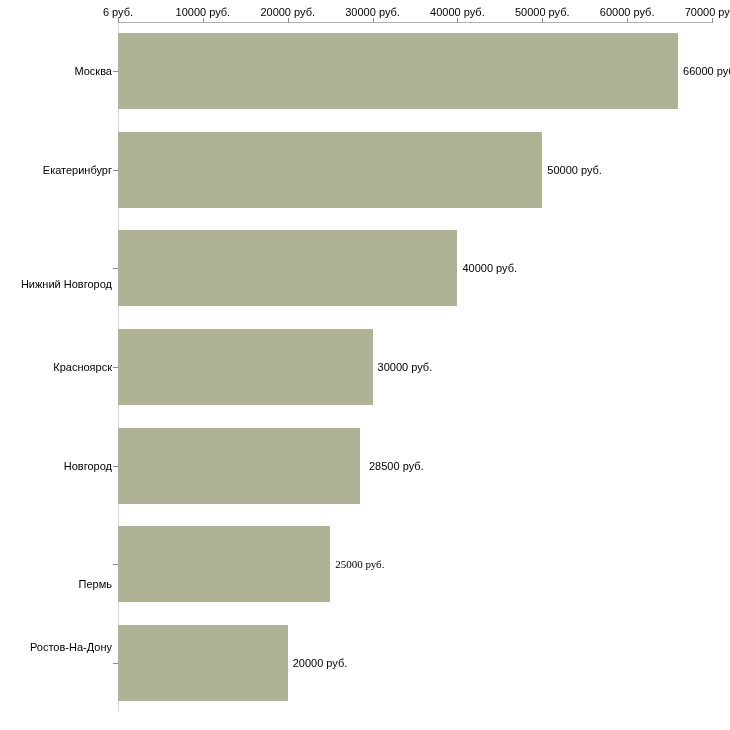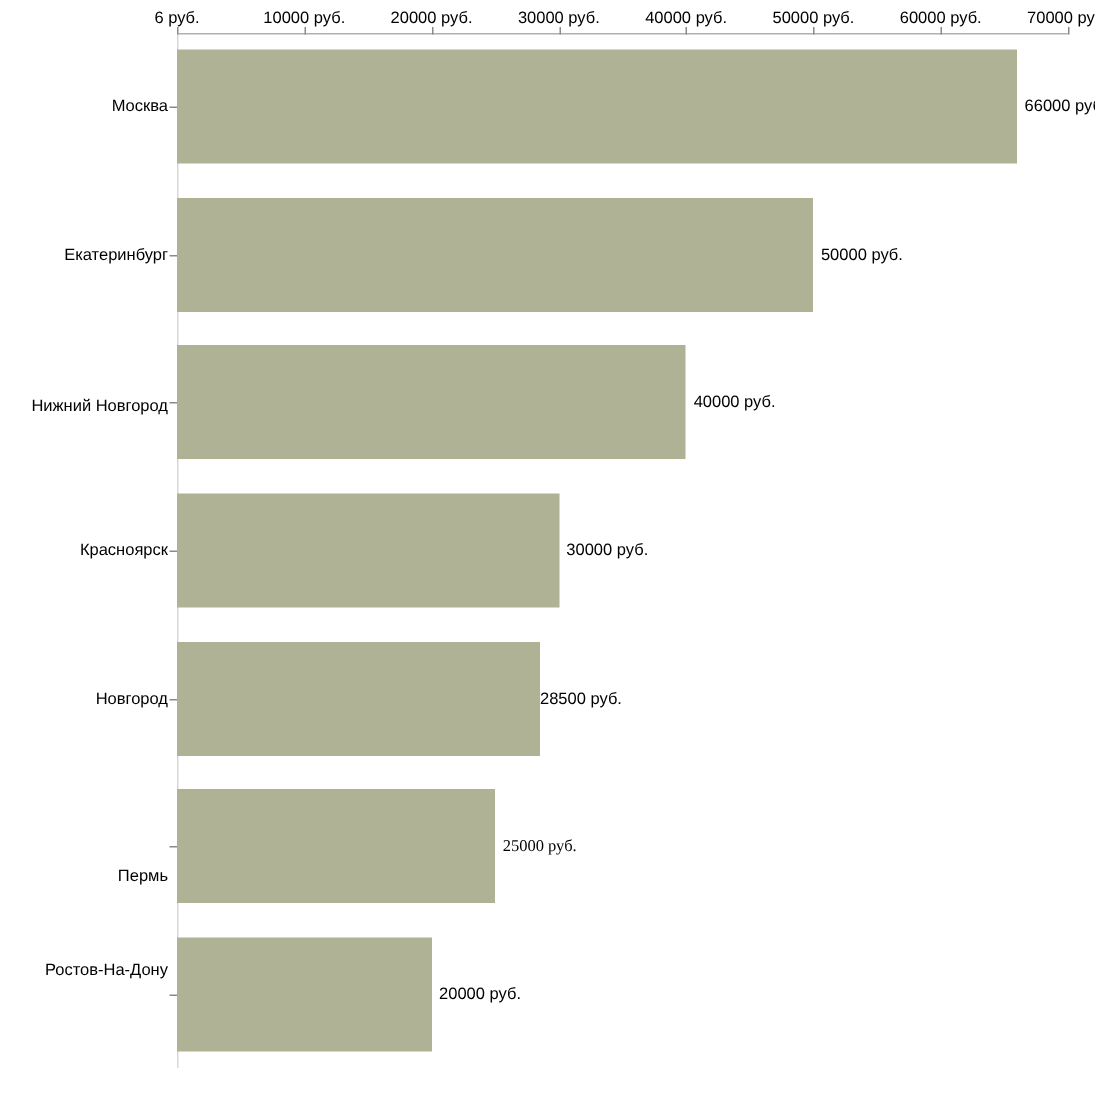--- a/index.html
+++ b/index.html
@@ -106,21 +106,21 @@
 </style>
 </head>
 <body>
 
 <div id="chart-root">
   <div class="axis-top-line"></div>
   <div class="axis-left-line"></div>
   <div class="cat-axis" id="cat-axis">
       <div class="cat-label" style="top: 49.2857px; text-align: right;">Москва</div>
       <div class="cat-label" style="top: 147.857px;">Екатеринбург</div>
-      <div class="cat-label" style="top: 249px;">Нижний Новгород</div>
+      <div class="cat-label" style="top: 262px;">Нижний Новгород</div>
       <div class="cat-label" style="top: 345px; text-align: center;">Красноярск</div>
       <div class="cat-label" style="top: 443.571px;">Новгород</div>
       <div class="cat-label" style="top: 562px;">Пермь</div>
       <div class="cat-label" style="top: 625px;">Ростов-На-Дону</div>
     </div>
   <div class="plot" id="plot">
       <div class="bar-row" style="top: 11.2857px; height: 76px;">
         <div class="bar" style="width: 560.057px; background: rgb(176, 178, 149);"></div>
         <div class="bar-value" style="left: 560.057px;">66000 руб</div>
       </div>
@@ -131,21 +131,21 @@
       <div class="bar-row" style="top: 208.429px; height: 76px;">
         <div class="bar" style="width: 339.429px; background: rgb(176, 178, 149);"></div>
         <div class="bar-value" style="left: 339.429px;">40000 руб.</div>
       </div>
       <div class="bar-row" style="top: 307px; height: 76px;">
         <div class="bar" style="width: 254.571px; background: rgb(176, 178, 149);"></div>
         <div class="bar-value" style="left: 254.571px;">30000 руб.</div>
       </div>
       <div class="bar-row" style="top: 405.571px; height: 76px;">
         <div class="bar" style="width: 241.843px; background: rgb(176, 178, 149);"></div>
-        <div class="bar-value" style="left: 237px; text-align: right;">28500 руб.</div>
+        <div class="bar-value" style="left: 246px; text-align: right;">28500 руб.</div>
       </div>
       <div class="bar-row" style="top: 504.143px; height: 76px; font-family: Liberation Serif, serif;">
         <div class="bar" style="width: 212.143px; background: rgb(176, 178, 149);"></div>
         <div class="bar-value" style="left: 212.143px;">25000 руб.</div>
       </div>
       <div class="bar-row" style="top: 602.714px; height: 76px;">
         <div class="bar" style="width: 169.714px; background: rgb(176, 178, 149);"></div>
         <div class="bar-value" style="left: 169.714px;">20000 руб.</div>
       </div>
     </div>

